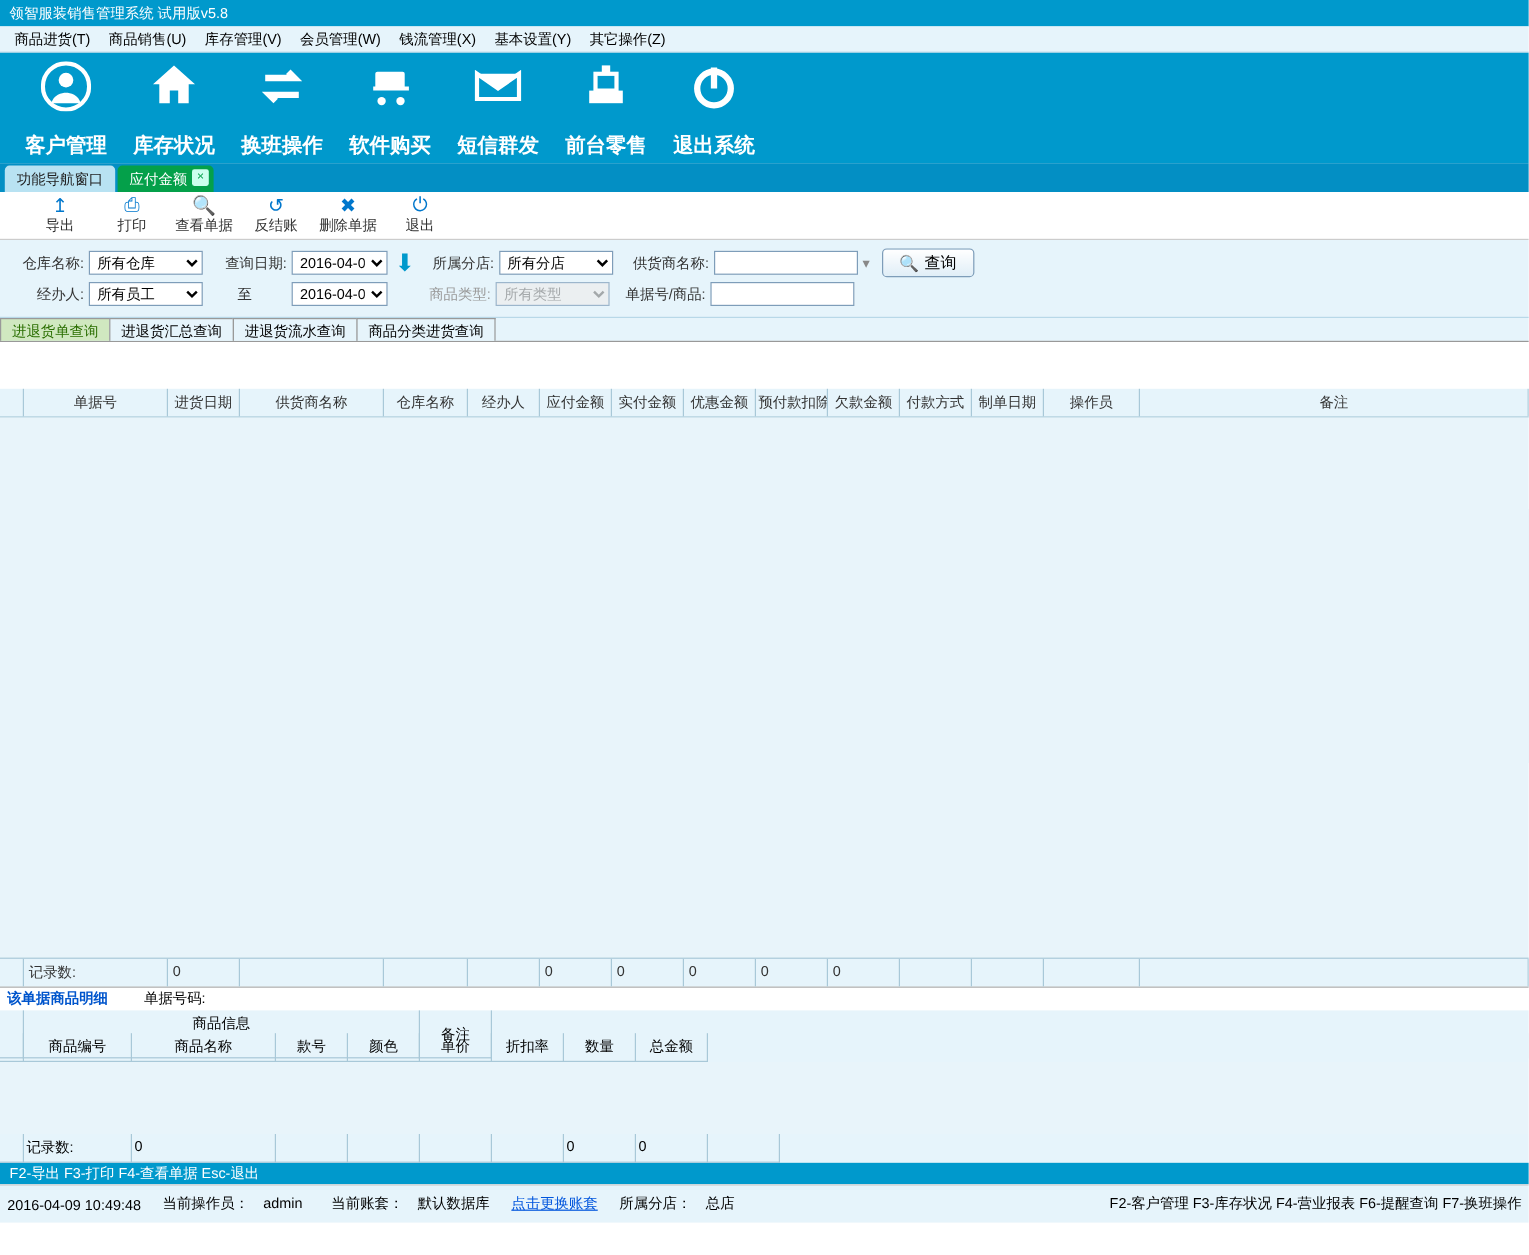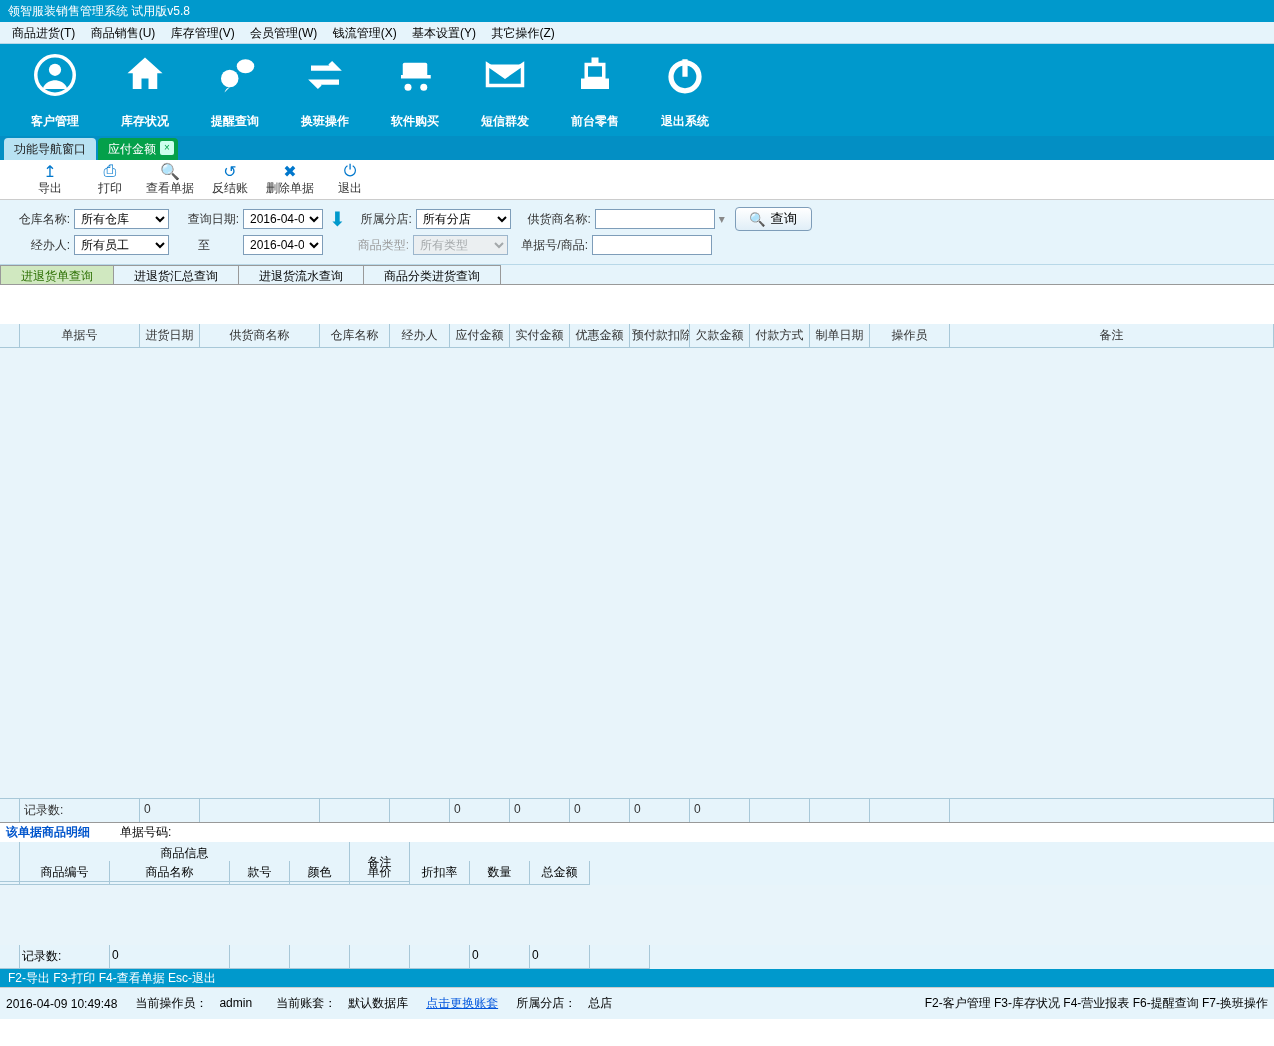--- a/index.html
+++ b/index.html
@@ -6,21 +6,21 @@
 body { background:#fff; font-size:12px; overflow:hidden; }
 
 .title-bar { background:#0099CC; color:#fff; height:22px; line-height:22px; padding-left:8px; font-size:12px; }
 
 .menu-bar { background:#E6F4FB; height:22px; border-bottom:1px solid #B8D8E8; padding-left:6px; }
 .menu-bar span { display:inline-block; padding:3px 6px; cursor:pointer; }
 
 .tool-strip { background:#0099CC; height:92px; display:flex; align-items:center; padding-left:10px; }
 .tool-btn { text-align:center; color:#fff; width:90px; cursor:pointer; }
 .tool-btn .ic { height:48px; display:flex; align-items:center; justify-content:center; }
-.tool-btn .lb { font-size:12px; font-weight:bold; margin-top:14px; }
+.tool-btn .lb { font-size:17px; font-weight:bold; margin-top:14px; }
 .tool-btn svg { fill:#fff; }
 
 .tab-strip { background:#038FC4; height:24px; display:flex; align-items:flex-end; padding-left:4px; }
 .tab { height:22px; line-height:22px; padding:0 10px; font-size:12px; border-top-left-radius:4px; border-top-right-radius:4px; margin-right:2px; cursor:pointer; position:relative; }
 .tab.inactive { background:#B8E2F2; color:#222; }
 .tab.active { background:#04A04A; color:#fff; padding-right:22px; }
 .tab .close-x { position:absolute; right:4px; top:3px; width:14px; height:14px; background:#cfe; border-radius:2px; color:#04A04A; font-size:10px; text-align:center; line-height:14px; }
 
 .action-bar { background:#fff; height:40px; border-bottom:1px solid #ccc; display:flex; align-items:center; padding-left:20px; }
 .act-btn { text-align:center; width:60px; cursor:pointer; color:#006; }
@@ -34,21 +34,21 @@
 .filter-row select, .filter-row input[type=text] { height:20px; border:1px solid #7E9DB9; background:#fff; font-size:12px; padding:0 2px; }
 .filter-row select.dis { background:#eee; color:#888; }
 .sel-w { width:95px; }
 .date-w { width:80px; }
 .txt-w { width:120px; }
 .arrow-down { color:#0099CC; font-size:20px; margin:0 6px; }
 .btn-query { margin-left:10px; height:24px; padding:0 14px; border:1px solid #7E9DB9; border-radius:4px; background:linear-gradient(#fff,#e0eef7); cursor:pointer; display:flex; align-items:center; gap:4px; }
 .btn-query .mag { color:#0077cc; }
 
 .sub-tabs { background:#E6F4FB; height:20px; display:flex; border-bottom:1px solid #999; }
-.sub-tab { padding:2px 20px; border:1px solid #999; border-bottom:none; background:#E6F4FB; margin-right:-1px; font-size:12px; cursor:pointer; }
+.sub-tab { padding:2px 9px; border:1px solid #999; border-bottom:none; background:#E6F4FB; margin-right:-1px; font-size:12px; cursor:pointer; }
 .sub-tab.active { background:#D0E8C0; color:#2a6e00; }
 
 .grid-wrap { position:relative; }
 .grid-head { display:flex; background:#E6F4FB; border-bottom:1px solid #A8C8D8;margin-top:39px; }
 .grid-head .gh, .grid-foot .gh { border-right:1px solid #A8C8D8; text-align:center; padding:3px 2px; font-size:12px; color:#333; overflow:hidden; white-space:nowrap; }
 .grid-body { background:#E8F4FA; }
 .grid-foot { display:flex; background:#E6F4FB; border-top:1px solid #A8C8D8; }
 .grid-foot .gh { text-align:left; padding-left:4px; }
 
 .gh-sel{width:20px;} .gh-0{width:120px;} .gh-1{width:60px;} .gh-2{width:120px;} .gh-3{width:70px;} .gh-4{width:60px;}
@@ -99,30 +99,20 @@
       </div>
     <div class="lb">客户管理</div>
   </div>
   <div class="tool-btn">
     <div class="ic">
         <svg width="42" height="42" viewBox="0 0 24 24">
           <path d="M12 2L2 11h3v9h5v-6h4v6h5v-9h3z"></path>
         </svg>
       </div>
     <div class="lb">库存状况</div>
-  </div>
-  <div class="tool-btn">
-    <div class="ic">
-        <svg width="42" height="42" viewBox="0 0 24 24">
-          <circle cx="9" cy="14" r="5"></circle>
-          <path d="M6 22c1-3 3-3 3-3"></path>
-          <ellipse cx="18" cy="7" rx="5" ry="4"></ellipse>
-        </svg>
-      </div>
-    <div class="lb">提醒查询</div>
   </div>
   <div class="tool-btn">
     <div class="ic">
         <svg width="42" height="42" viewBox="0 0 24 24">
           <path d="M4 8h14l-3-3M20 16H6l3 3" fill="none" stroke="#fff" stroke-width="3"></path>
         </svg>
       </div>
     <div class="lb">换班操作</div>
   </div>
   <div class="tool-btn">

